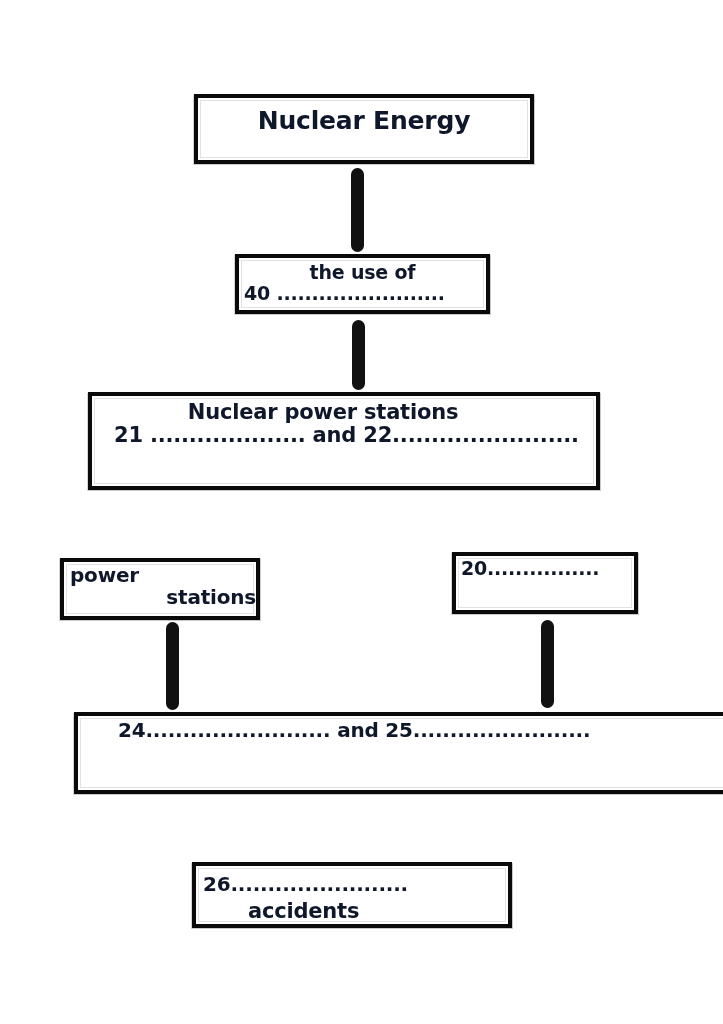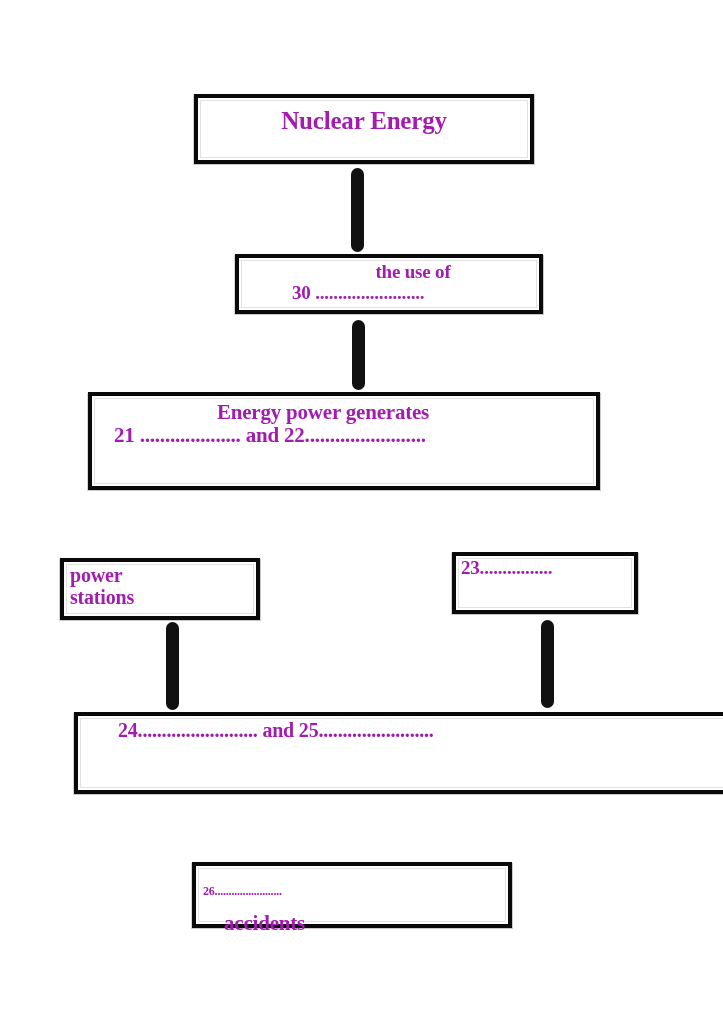--- a/index.html
+++ b/index.html
@@ -26,54 +26,53 @@
   }
   .box-inner {
     position: absolute;
     inset: 2px;
     border: 1px solid #e2e2e2;
     pointer-events: none;
   }
   .txt {
     position: relative;
     font-weight: bold;
-    color: #a21caf;
+    color: #0f172a;
     letter-spacing: -0.2px;
     white-space: pre;
     line-height: 1.06;
-    font-family: Liberation Serif, serif;
   }
 
   
   #box-title      { left: 194px; top: 94px;  width: 340px; height: 70px; }
   #box-title .txt { font-size: 25px; text-align: center; padding-top: 10px; }
 
-  #box-use        { left: 235px; top: 254px; width: 308px; height: 60px; padding-left: 48px; }
+  #box-use        { left: 235px; top: 254px; width: 255px; height: 60px; }
   #box-use .line1 { font-size: 19px; text-align: center; padding-top: 4px; }
   #box-use .line2 { font-size: 19px; text-align: left; padding-left: 5px; margin-top: 1px; }
 
   #box-generates      { left: 88px;  top: 392px; width: 512px; height: 98px; }
   #box-generates .line1 { font-size: 21px; text-align: center; padding-top: 5px; padding-right: 42px;}
   #box-generates .line2 { font-size: 21px; text-align: left; padding-left: 22px; margin-top: 1px; }
 
   #box-power         { left: 60px;  top: 558px; width: 200px; height: 62px; }
   #box-power .line1  { font-size: 20px; text-align: left; padding-left: 6px; padding-top: 3px;}
-  #box-power .line2  { font-size: 20px; text-align: left; padding-left: 6px; margin-top: 1px;}
+  #box-power .line2  { font-size: 20px; text-align: right; padding-left: 6px; margin-top: 1px;}
 
   #box-reactors        { left: 452px; top: 552px; width: 186px; height: 62px; }
   #box-reactors .line1 { font-size: 19px; text-align: left; padding-left: 5px; padding-top: 2px;}
   #box-reactors .line2 { font-size: 20px; text-align: left; padding-left: 5px; margin-top: 1px;}
 
   #box-electricity        { left: 74px;  top: 712px; width: 663px; height: 82px; padding-left: 32px; }
   #box-electricity .line1 { font-size: 20px; text-align: left; padding-left: 8px; padding-top: 4px;}
   #box-electricity .line2 { font-size: 21px; text-align: center; margin-top: 2px; padding-right: 24px;}
 
   #box-accidents        { left: 192px; top: 862px; width: 320px; height: 66px; }
-  #box-accidents .line1 { font-size: 12px; text-align: left; padding-left: 7px; padding-top: 19px;}
-  #box-accidents .line2 { font-size: 21px; text-align: left; padding-left: 28px; margin-top: 14px;}
+  #box-accidents .line1 { font-size: 20px; text-align: left; padding-left: 7px; padding-top: 8px;}
+  #box-accidents .line2 { font-size: 21px; text-align: left; padding-left: 52px; margin-top: 5px;}
 
   
   .conn {
     position: absolute;
     background: #111111;
     border-radius: 7px;
   }
   .conn-v { width: 13px; }
 
   #conn-title-use      { left: 351px; top: 168px; height: 84px; }
@@ -100,43 +99,43 @@
   <div class="box" id="box-title">
     <div class="box-inner"></div>
     <div class="txt">Nuclear Energy</div>
   </div>
 
   <div class="conn conn-v" id="conn-title-use"></div>
 
   <div class="box" id="box-use">
     <div class="box-inner"></div>
     <div class="txt line1">the use of</div>
-    <div class="txt line2">30 ........................</div>
+    <div class="txt line2">40 ........................</div>
   </div>
 
   <div class="conn conn-v" id="conn-use-gen"></div>
 
   <div class="box" id="box-generates">
     <div class="box-inner"></div>
-    <div class="txt line1">Energy power generates</div>
+    <div class="txt line1">Nuclear power stations</div>
     <div class="txt line2">21 .................... and 22........................</div>
   </div>
 
   <div class="conn-d" id="conn-gen-power"></div>
   <div class="conn-d" id="conn-gen-react"></div>
 
   <div class="box" id="box-power">
     <div class="box-inner"></div>
     <div class="txt line1">power</div>
     <div class="txt line2">stations</div>
   </div>
 
   <div class="box" id="box-reactors">
     <div class="box-inner"></div>
-    <div class="txt line1">23................</div>
+    <div class="txt line1">20................</div>
   </div>
 
   <div class="conn conn-v" id="conn-power-elec"></div>
   <div class="conn conn-v" id="conn-react-elec"></div>
 
   <div class="box" id="box-electricity">
     <div class="box-inner"></div>
     <div class="txt line1">24......................... and 25........................</div>
   </div>
 

